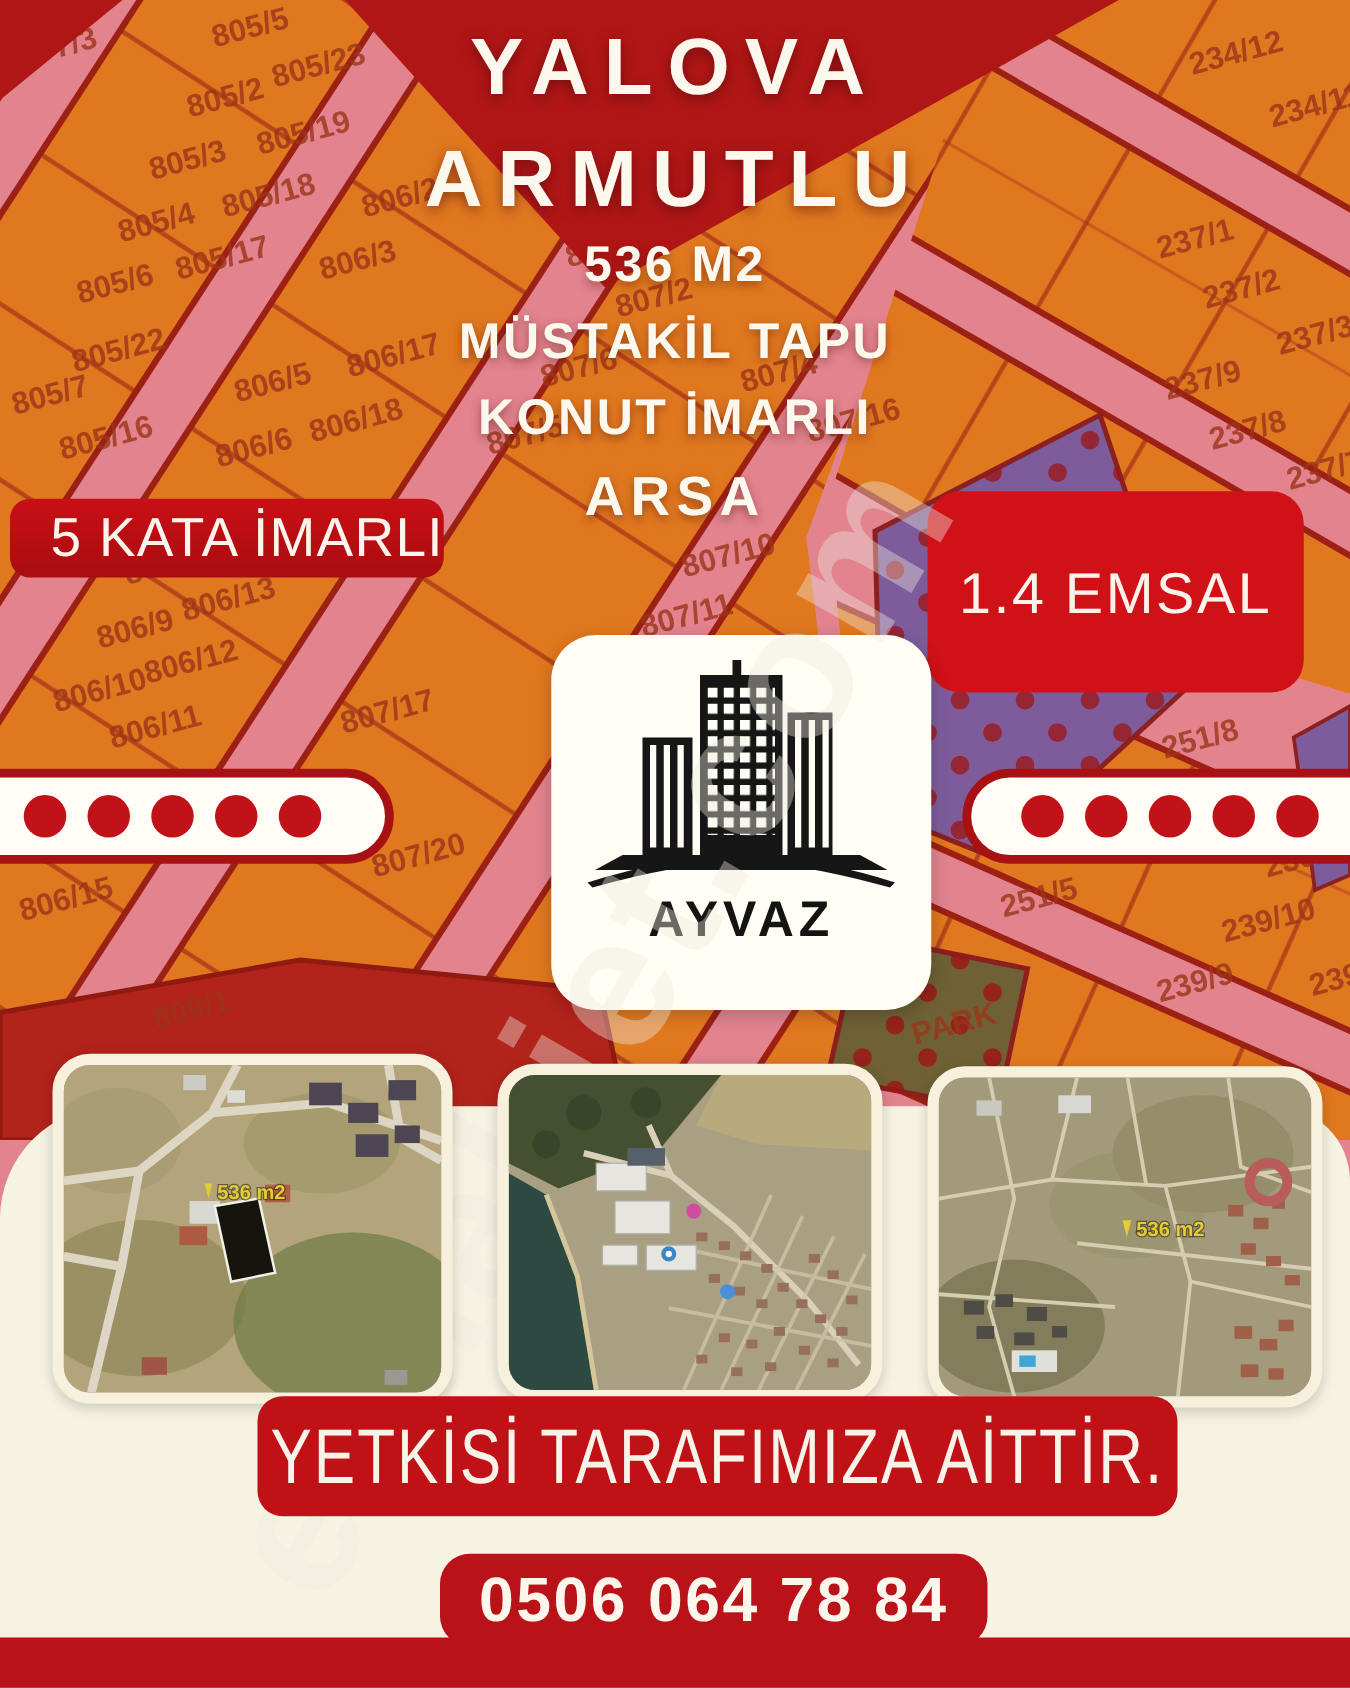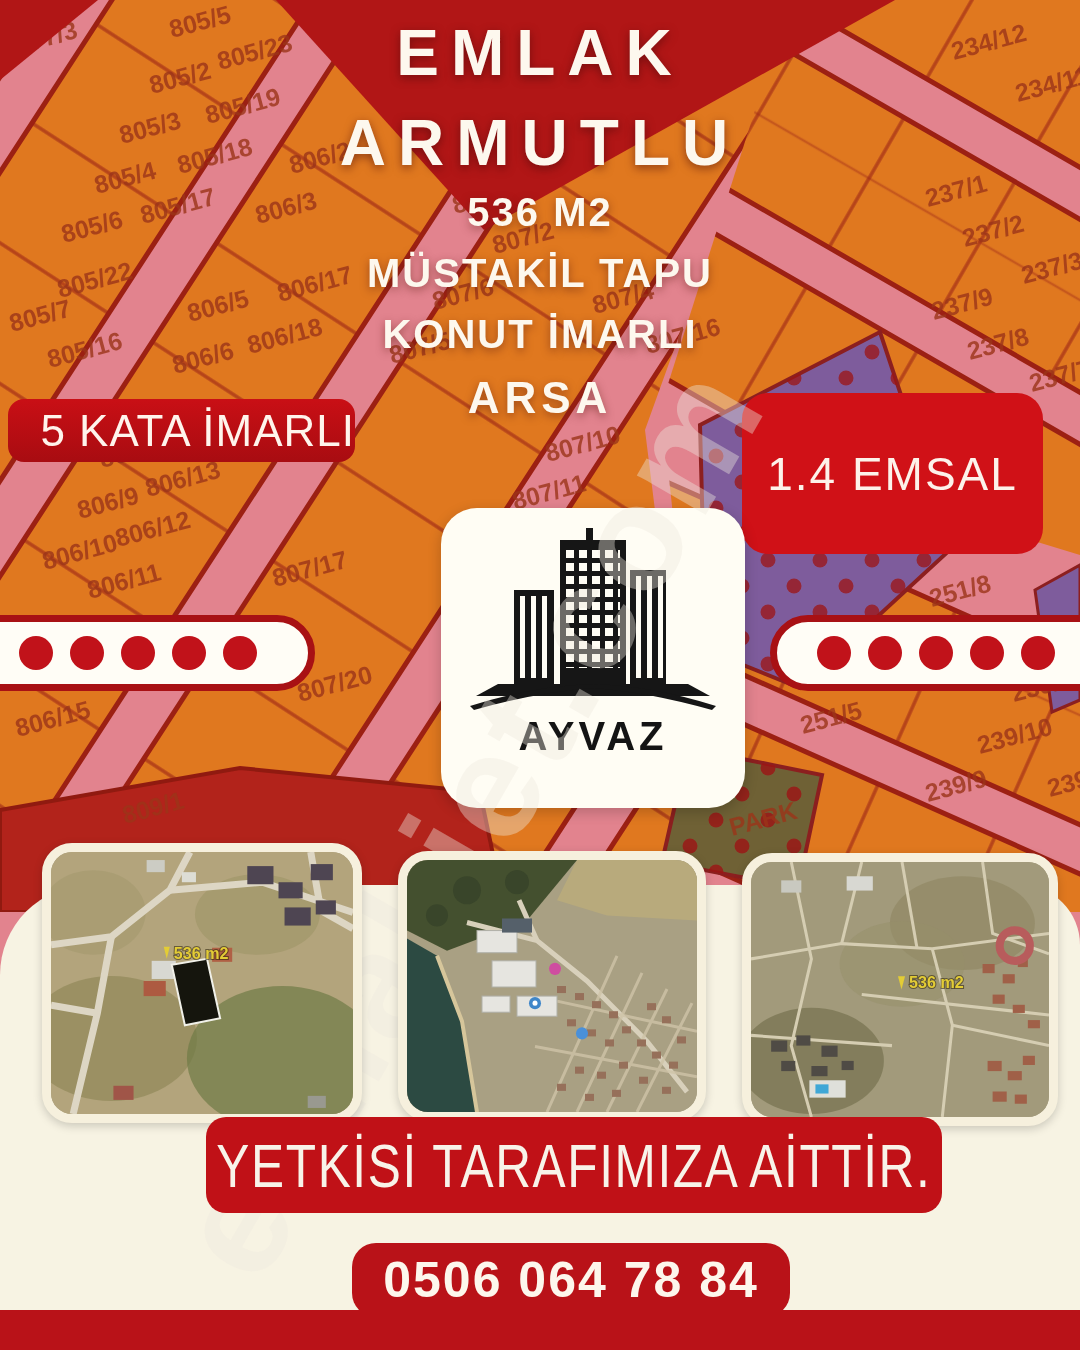--- a/index.html
+++ b/index.html
@@ -215,21 +215,21 @@
         <text x="1050" y="797" transform="rotate(-15 1050 797)" class="parcel-label">239/5</text>
         <text x="732" y="836" transform="rotate(-15 732 836)" class="parcel-label">PARK</text>
       </g>
   </svg>
 
   <svg class="abs band-svg" width="1080" height="235">
     <polygon points="276,0 895,0 484,230" fill="#b11616"></polygon>
     <polygon points="0,0 98,0 0,80" fill="#b11616"></polygon>
   </svg>
 
-  <div class="abs title" id="title1">EMLAK</div>
+  <div class="abs title" id="title1">YALOVA</div>
   <div class="abs title" id="title2">ARMUTLU</div>
 
   <div class="abs details">
     <div class="d">536 M2</div>
     <div class="d">MÜSTAKİL TAPU</div>
     <div class="d">KONUT İMARLI</div>
     <div class="d">ARSA</div>
   </div>
 
   <div class="abs badge-left">

